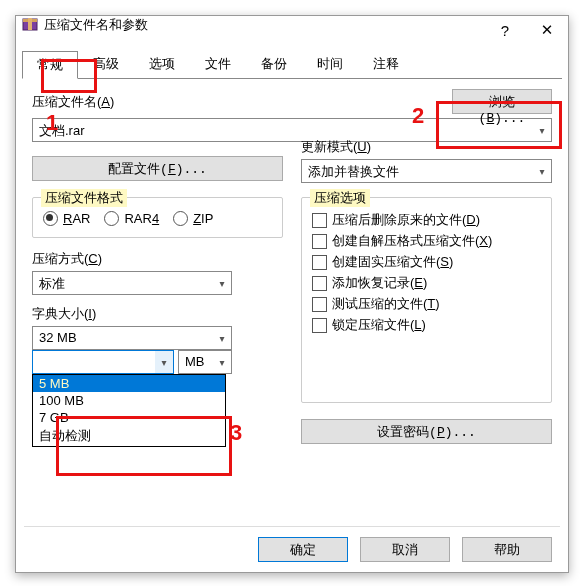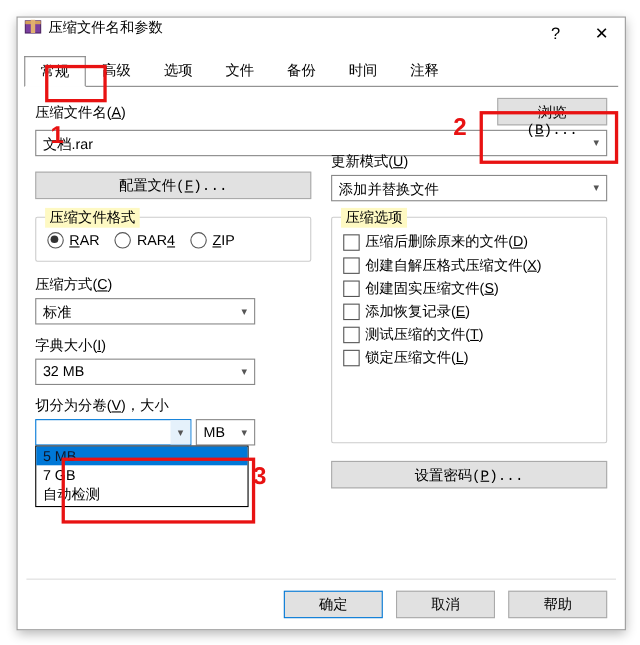--- a/index.html
+++ b/index.html
@@ -28,21 +28,21 @@
 .radio .r{width:13px;height:13px;border:1px solid #555;border-radius:50%;margin-right:5px;position:relative}
 .radio.sel .r::after{content:"";position:absolute;width:7px;height:7px;background:#333;border-radius:50%;top:2px;left:2px}
 .check .c{width:13px;height:13px;border:1px solid #555;margin-right:5px}
 .two-col{display:flex;gap:18px}
 .col{flex:1}
 .u{text-decoration:underline}
 .footer{display:flex;justify-content:flex-end;gap:12px;padding:10px 16px}
 .footer .btn{width:90px}
 .dropdown{position:absolute;left:0;top:24px;width:192px;border:1px solid #000;background:#fff;z-index:10}
 .dropdown .opt{padding:1px 6px;font-size:13px;cursor:default}
-.dropdown .opt.sel{background:#0078d7;color:#0f172a}
+.dropdown .opt.sel{background:#0078d7;color:#fef9c3}
 .ann{position:absolute;border:3px solid #e81212;z-index:30;pointer-events:none}
 .ann-num{position:absolute;color:#e81212;font-weight:bold;font-size:22px;z-index:31;pointer-events:none}
 .vol-row{display:flex;gap:4px;align-items:center;position:relative}
 </style>
 </head>
 <body>
 
 <div class="window">
 
   <div class="titlebar">
@@ -138,34 +138,32 @@
         </div>
 
         <div class="lbl" style="margin-top:10px">
           <span>字典大小(</span><span class="u">I</span><span>)</span>
         </div>
         <div class="combo" style="width:200px">
           <span>32 MB</span>
           <div class="arr">▾</div>
         </div>
 
-        <div class="lbl" style="margin-top:10px">
-          <span>切分为分卷(</span><span class="u">V</span><span>)，大小</span>
-        </div>
         <div class="vol-row">
           <div class="combo" style="width:142px;border:1px solid #0078d7">
             <span></span>
             <div class="arr" style="background:#e5f1fb">▾</div>
           </div>
           <div class="combo" style="width:54px">
             <span>MB</span>
             <div class="arr">▾</div>
           </div>
           <div class="dropdown">
             <div class="opt sel">5 MB</div>
+            <div class="opt">100 MB</div>
             <div class="opt">7 GB</div>
             <div class="opt">自动检测</div>
           </div>
         </div>
 
       </div>
 
       <div class="col">
         <div class="groupbox" style="height:186px">
           <div class="gtitle">压缩选项</div>

